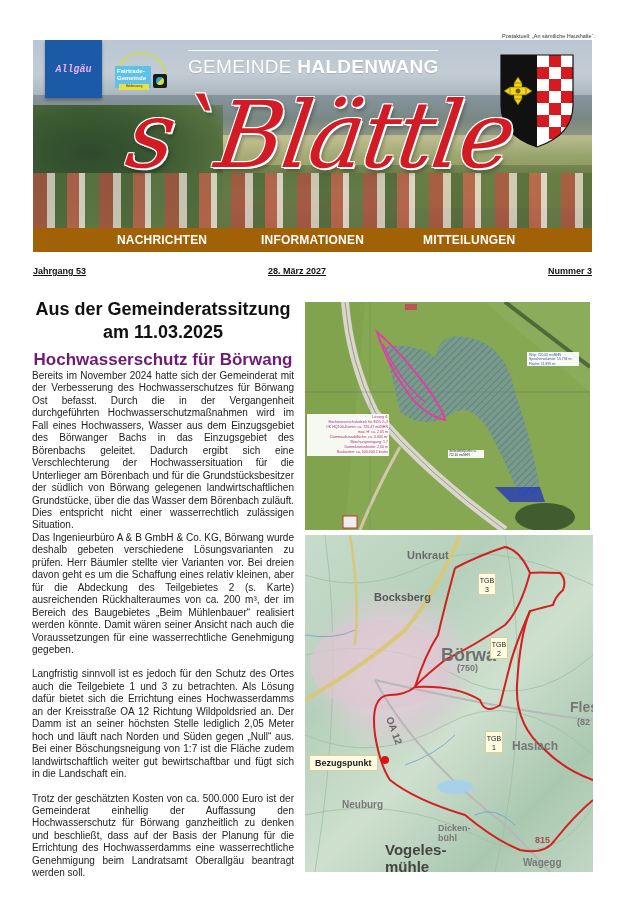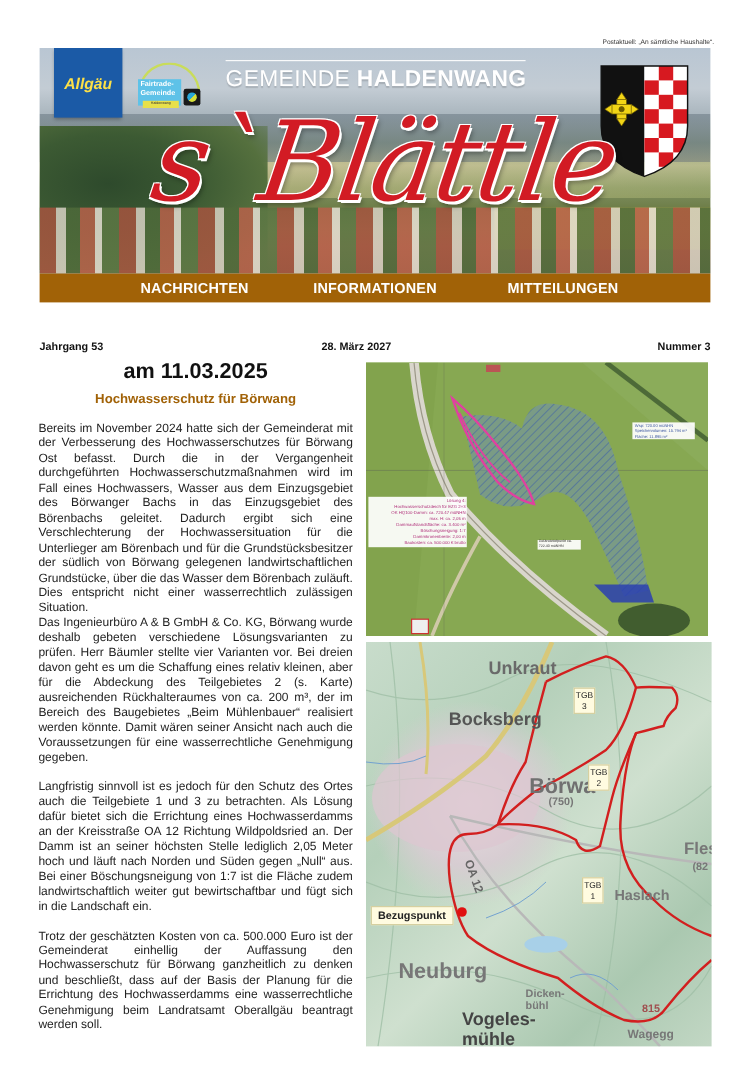--- a/index.html
+++ b/index.html
@@ -17,21 +17,21 @@
     background: radial-gradient(ellipse at 30% 40%, #2e4a2c 0%, #3c5a33 40%, #55703e 70%, transparent 100%); }
   .banner .fields { position:absolute; left:180px; top:95px; width:380px; height:30px;
     background: linear-gradient(90deg, rgba(210,200,140,0.5), rgba(180,190,120,0.4)); }
   .banner .village { position:absolute; left:0; bottom:0; width:100%; height:55px;
     background: repeating-linear-gradient(90deg, #a5543f 0 14px, #d8d2c4 14px 22px, #4e6a3a 22px 34px, #b8614a 34px 46px, #e6e0d4 46px 52px, #5c7744 52px 66px); opacity:0.85; }
   .banner .meadow { position:absolute; right:0; bottom:20px; width:180px; height:35px;
     background: linear-gradient(180deg, #c9b84a, #a9a040); opacity:0.7; }
 
   .allgau { position:absolute; left:12px; top:0; width:57px; height:58px; background:#1b5aa6;
     box-shadow:0 2px 3px rgba(0,0,0,0.3); display:flex; align-items:center; justify-content:center; }
-  .allgau span { color:#fde047; font-style:italic; font-weight:bold; font-size:13px; font-family:Liberation Sans, sans-serif; }
+  .allgau span { color:#f0abfc; font-style:italic; font-weight:bold; font-size:10px; font-family:Liberation Mono, monospace; }
 
   .fairtrade { position:absolute; left:80px; top:12px; width:60px; height:42px; }
   .fairtrade .arc { position:absolute; left:2px; top:0; width:52px; height:26px; border:2px solid #c9dc5a; border-bottom:none; border-radius:26px 26px 0 0; }
   .fairtrade .box { position:absolute; left:2px; top:14px; width:36px; height:22px; background:#5ec2e8; color:#fff; font-size:6px; font-weight:bold; line-height:7px; padding:2px 2px; }
   .fairtrade .tag { position:absolute; left:6px; top:32px; width:30px; height:6px; background:#e8e04a; font-size:3px; color:#333; text-align:center; }
   .fairtrade .mark { position:absolute; left:40px; top:22px; width:14px; height:14px; background:#1a1a1a; border-radius:2px; }
   .fairtrade .mark::after { content:""; position:absolute; left:3px; top:3px; width:8px; height:8px; border-radius:50%; background: linear-gradient(135deg,#2aa7d8 50%,#d6e03a 50%); }
 
   .gemeinde { position:absolute; left:155px; top:10px; width:250px; }
   .gemeinde .line-top { height:1px; background:#ffffff; opacity:0.9; margin-bottom:5px; }
@@ -42,38 +42,38 @@
   .gemeinde .under .url { color:#fff; font-size:8px; font-weight:bold; margin-left:4px; }
 
   .crest { position:absolute; left:466px; top:13px; width:76px; height:96px; }
 
   .blattle { position:absolute; left:95px; top:42px; font-family:"DejaVu Serif", serif; font-style:italic; font-size:92px; color:#d21b24; letter-spacing:-2px;
     text-shadow: 2px 2px 0 #fff, -1px -1px 0 #fff, 1px -1px 0 #fff, -1px 1px 0 #fff, 3px 4px 4px rgba(0,0,0,0.35); white-space:nowrap; transform:skewX(-8deg); }
 
   .redbar { position:absolute; left:33px; top:228px; width:559px; height:24px; background:#a16207; display:flex; align-items:center; }
   .redbar span { color:#fff; font-weight:bold; font-size:12px; position:absolute; letter-spacing:0.2px; }
 
-  .meta { position:absolute; top:284px; font-size:9px; font-weight:bold; color:#111; }
+  .meta { position:absolute; top:266px; font-size:9px; font-weight:bold; color:#111;text-decoration:underline; }
 
   
   .article { position:absolute; left:32px; top:298px; width:262px; }
   .h1 { text-align:center; font-size:18px; font-weight:bold; line-height:23px; color:#111; }
-  .h2 { text-align:center; font-size:11px; font-weight:bold; margin-top:6px; margin-bottom:13px; color:#a16207; }
+  .h2 { text-align:center; font-size:17px; font-weight:bold; margin-top:6px; margin-bottom:0; color:#701a75; }
   .para { font-size:10px; line-height:12.45px; text-align:justify; color:#222; hyphens:auto; }
   .para + .para.gap { margin-top:12px; }
 
   
   .aerial { position:absolute; left:305px; top:302px; width:285px; height:228px; overflow:hidden;
     background: linear-gradient(160deg, #8eae5c 0%, #7ea24d 35%, #86a954 60%, #6f9443 100%); }
   .topo { position:absolute; left:305px; top:535px; width:288px; height:337px; overflow:hidden;
     background: radial-gradient(ellipse at 30% 40%, #e8d9df 0%, #d7cdd2 18%, transparent 30%),
                 linear-gradient(135deg, #c8dccb 0%, #b5d0ba 30%, #cfe0cf 55%, #aac8b0 80%, #c2d7c4 100%); }
   .label-box { position:absolute; background:#fffbe0; font-size:7px; color:#222; text-align:center; line-height:9px; border:1px solid #d6d0a0; }
   .bezug { position:absolute; left:4px; top:220px; background:#fffbe0; border:1px solid #d6d0a0; font-size:9px; font-weight:bold; padding:2px 5px; color:#222; }
-  .place { position:absolute; font-weight:bold; color:#6a6a6a; font-size:15px; }
+  .place { position:absolute; font-weight:bold; color:#6a6a6a; font-size:11px; }
 </style>
 </head>
 <body>
 
 <div class="postal">Postaktuell: „An sämtliche Haushalte“.</div>
 
 <div class="banner">
   <div class="hills"></div>
   <div class="fields"></div>
   <div class="forest"></div>
@@ -144,20 +144,21 @@
   <span style="left:228px">INFORMATIONEN</span>
   <span style="left:390px">MITTEILUNGEN</span>
 </div>
 
 <div class="meta" style="left:33px">Jahrgang 53</div>
 <div class="meta" style="left:268px">28. März 2027</div>
 <div class="meta" style="right:33px">Nummer 3</div>
 
 <div class="article">
   <div class="h1">
+    <div>Aus der Gemeinderatssitzung</div>
     <div>am 11.03.2025</div>
   </div>
   <div class="h2">Hochwasserschutz für Börwang</div>
   <p class="para" lang="de">Bereits im November 2024 hatte sich der Gemeinderat mit der Verbesserung des Hochwasserschutzes für Börwang Ost befasst. Durch die in der Vergangenheit durchgeführten Hochwasserschutzmaßnahmen wird im Fall eines Hochwassers, Wasser aus dem Einzugsgebiet des Börwanger Bachs in das Einzugsgebiet des Börenbachs geleitet. Dadurch ergibt sich eine Verschlechterung der Hochwassersituation für die Unterlieger am Börenbach und für die Grundstücksbesitzer der südlich von Börwang gelegenen landwirtschaftlichen Grundstücke, über die das Wasser dem Börenbach zuläuft. Dies entspricht nicht einer wasserrechtlich zulässigen Situation.</p>
   <p class="para" lang="de">Das Ingenieurbüro A &amp; B GmbH &amp; Co. KG, Börwang wurde deshalb gebeten verschiedene Lösungsvarianten zu prüfen. Herr Bäumler stellte vier Varianten vor. Bei dreien davon geht es um die Schaffung eines relativ kleinen, aber für die Abdeckung des Teilgebietes 2 (s. Karte) ausreichenden Rückhalteraumes von ca. 200 m³, der im Bereich des Baugebietes „Beim Mühlenbauer“ realisiert werden könnte. Damit wären seiner Ansicht nach auch die Voraussetzungen für eine wasserrechtliche Genehmigung gegeben.</p>
   <p class="para gap" lang="de">Langfristig sinnvoll ist es jedoch für den Schutz des Ortes auch die Teilgebiete 1 und 3 zu betrachten. Als Lösung dafür bietet sich die Errichtung eines Hochwasserdamms an der Kreisstraße OA 12 Richtung Wildpoldsried an. Der Damm ist an seiner höchsten Stelle lediglich 2,05 Meter hoch und läuft nach Norden und Süden gegen „Null“ aus. Bei einer Böschungsneigung von 1:7 ist die Fläche zudem landwirtschaftlich weiter gut bewirtschaftbar und fügt sich in die Landschaft ein.</p>
   <p class="para gap" lang="de">Trotz der geschätzten Kosten von ca. 500.000 Euro ist der Gemeinderat einhellig der Auffassung den Hochwasserschutz für Börwang ganzheitlich zu denken und beschließt, dass auf der Basis der Planung für die Errichtung des Hochwasserdamms eine wasserrechtliche Genehmigung beim Landratsamt Oberallgäu beantragt werden soll.</p>
 </div>
 
 <div class="aerial">
@@ -238,21 +239,21 @@
     </g>
     <circle cx="80" cy="225" r="4" fill="#e01010"></circle>
   </svg>
   <span class="place" style="left:102px;top:14px;">Unkraut</span>
   <span class="place" style="left:69px;top:56px;color:#555">Bocksberg</span>
   <span class="place" style="left:136px;top:110px;font-size:18px;color:#707070">Börwa</span>
   <span class="place" style="left:152px;top:128px;font-size:9px;color:#777">(750)</span>
   <span class="place" style="left:265px;top:164px;font-size:14px;color:#777">Fles</span>
   <span class="place" style="left:272px;top:182px;font-size:9px;color:#777">(82</span>
   <span class="place" style="left:207px;top:204px;font-size:12px;color:#777">Haslach</span>
-  <span class="place" style="left:27px;top:264px;font-size:18px;color:#777">Neuburg</span>
+  <span class="place" style="left:37px;top:264px;font-size:10px;color:#777">Neuburg</span>
   <span class="place" style="left:133px;top:288px;font-size:9px;color:#777;width:40px">Dicken-bühl</span>
   <span class="place" style="left:80px;top:306px;font-size:15px;color:#444;width:50px">Vogeles-mühle</span>
   <span class="place" style="left:218px;top:322px;font-size:10px;color:#777">Wagegg</span>
   <span class="place" style="left:230px;top:300px;font-size:9px;color:#a05050">815</span>
   <span class="place" style="left:75px;top:190px;font-size:10px;color:#666;transform:rotate(70deg)">OA 12</span>
 
   <div class="label-box" style="left:173px;top:38px;width:18px;height:22px;padding-top:2px">
     <div>TGB</div>
     <div>3</div>
   </div>

